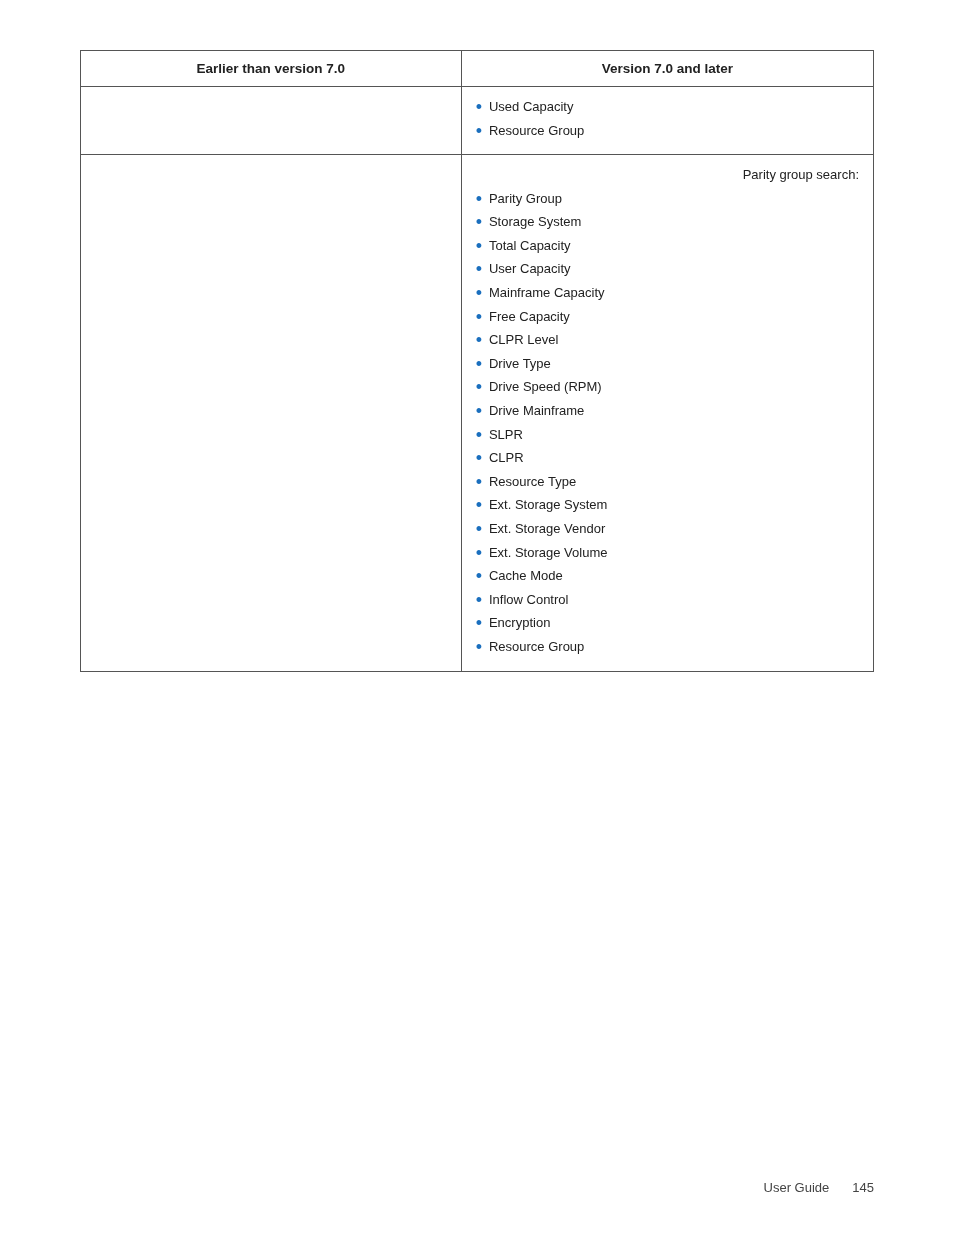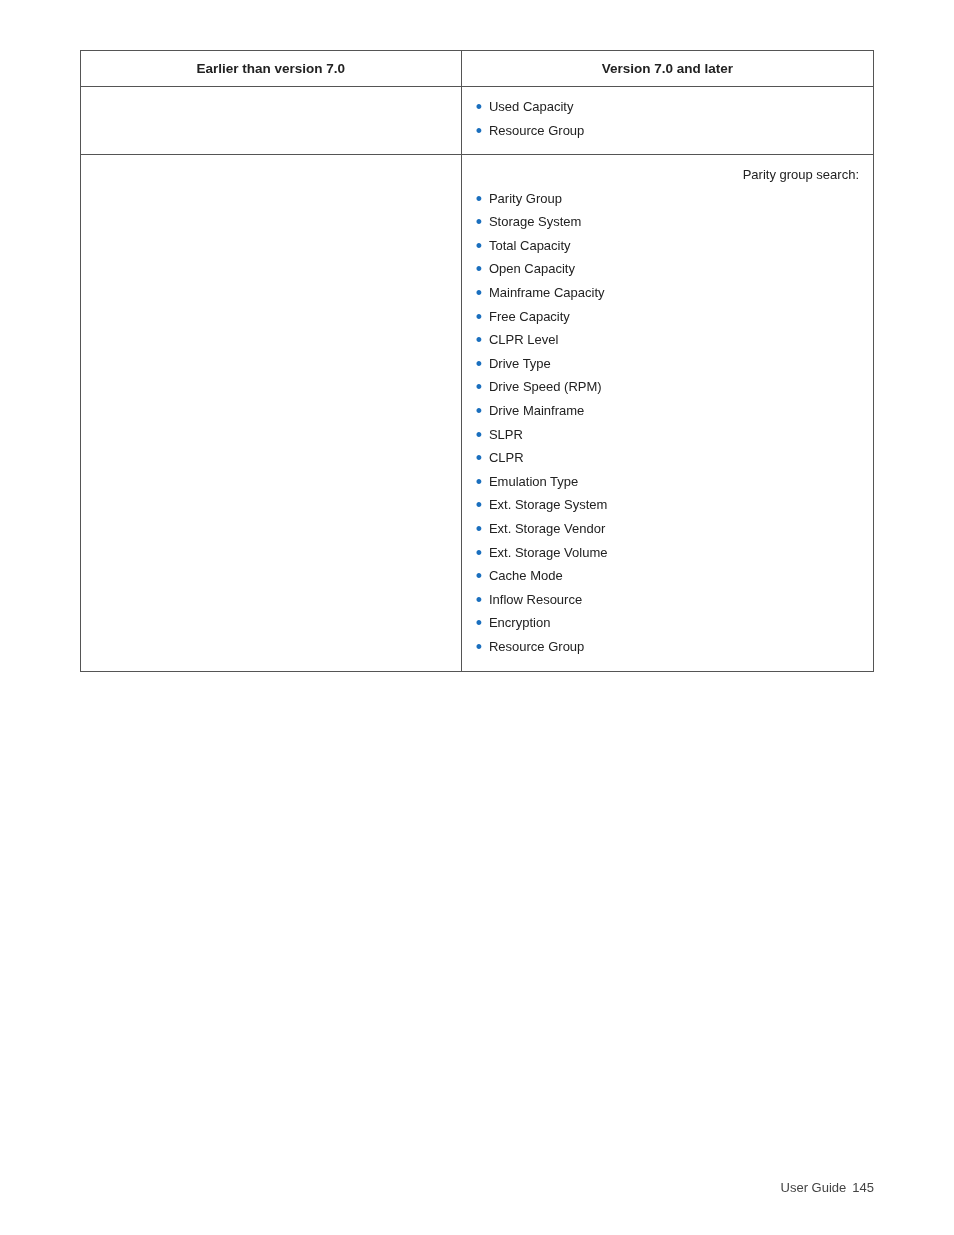--- a/index.html
+++ b/index.html
@@ -89,21 +89,21 @@
       font-size: 13px;
       color: #444;
       display: flex;
       align-items: center;
       gap: 30px;
     }
 
     .footer-text {
       display: flex;
       align-items: center;
-      gap: 6px;
+      gap: 23px;
     }
   </style>
 </head>
 <body>
 
 <div class="page-content">
   <table class="comparison-table">
     <thead>
       <tr>
         <th class="col-left">Earlier than version 7.0</th>
@@ -138,21 +138,21 @@
             <li>
               <span class="bullet">•</span>
               <span>Storage System</span>
             </li>
             <li>
               <span class="bullet">•</span>
               <span>Total Capacity</span>
             </li>
             <li>
               <span class="bullet">•</span>
-              <span>Open Capacity</span>
+              <span>User Capacity</span>
             </li>
             <li>
               <span class="bullet">•</span>
               <span>Mainframe Capacity</span>
             </li>
             <li>
               <span class="bullet">•</span>
               <span>Free Capacity</span>
             </li>
             <li>
@@ -174,41 +174,41 @@
             <li>
               <span class="bullet">•</span>
               <span>SLPR</span>
             </li>
             <li>
               <span class="bullet">•</span>
               <span>CLPR</span>
             </li>
             <li>
               <span class="bullet">•</span>
-              <span>Emulation Type</span>
+              <span>Resource Type</span>
             </li>
             <li>
               <span class="bullet">•</span>
               <span>Ext. Storage System</span>
             </li>
             <li>
               <span class="bullet">•</span>
               <span>Ext. Storage Vendor</span>
             </li>
             <li>
               <span class="bullet">•</span>
               <span>Ext. Storage Volume</span>
             </li>
             <li>
               <span class="bullet">•</span>
               <span>Cache Mode</span>
             </li>
             <li>
               <span class="bullet">•</span>
-              <span>Inflow Resource</span>
+              <span>Inflow Control</span>
             </li>
             <li>
               <span class="bullet">•</span>
               <span>Encryption</span>
             </li>
             <li>
               <span class="bullet">•</span>
               <span>Resource Group</span>
             </li>
           </ul>

